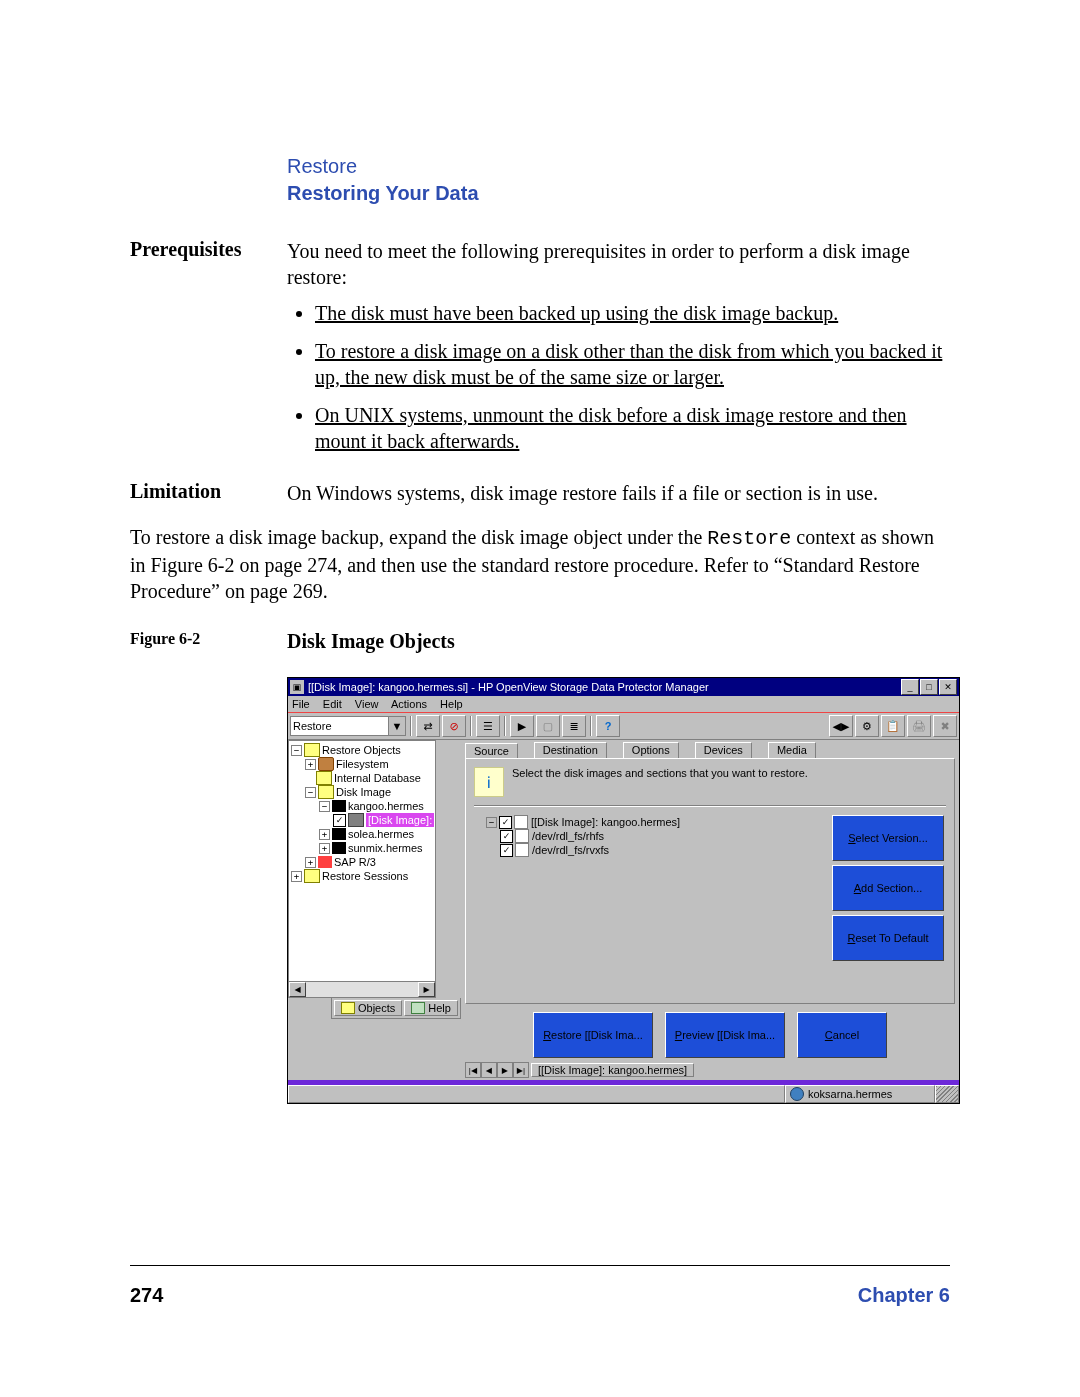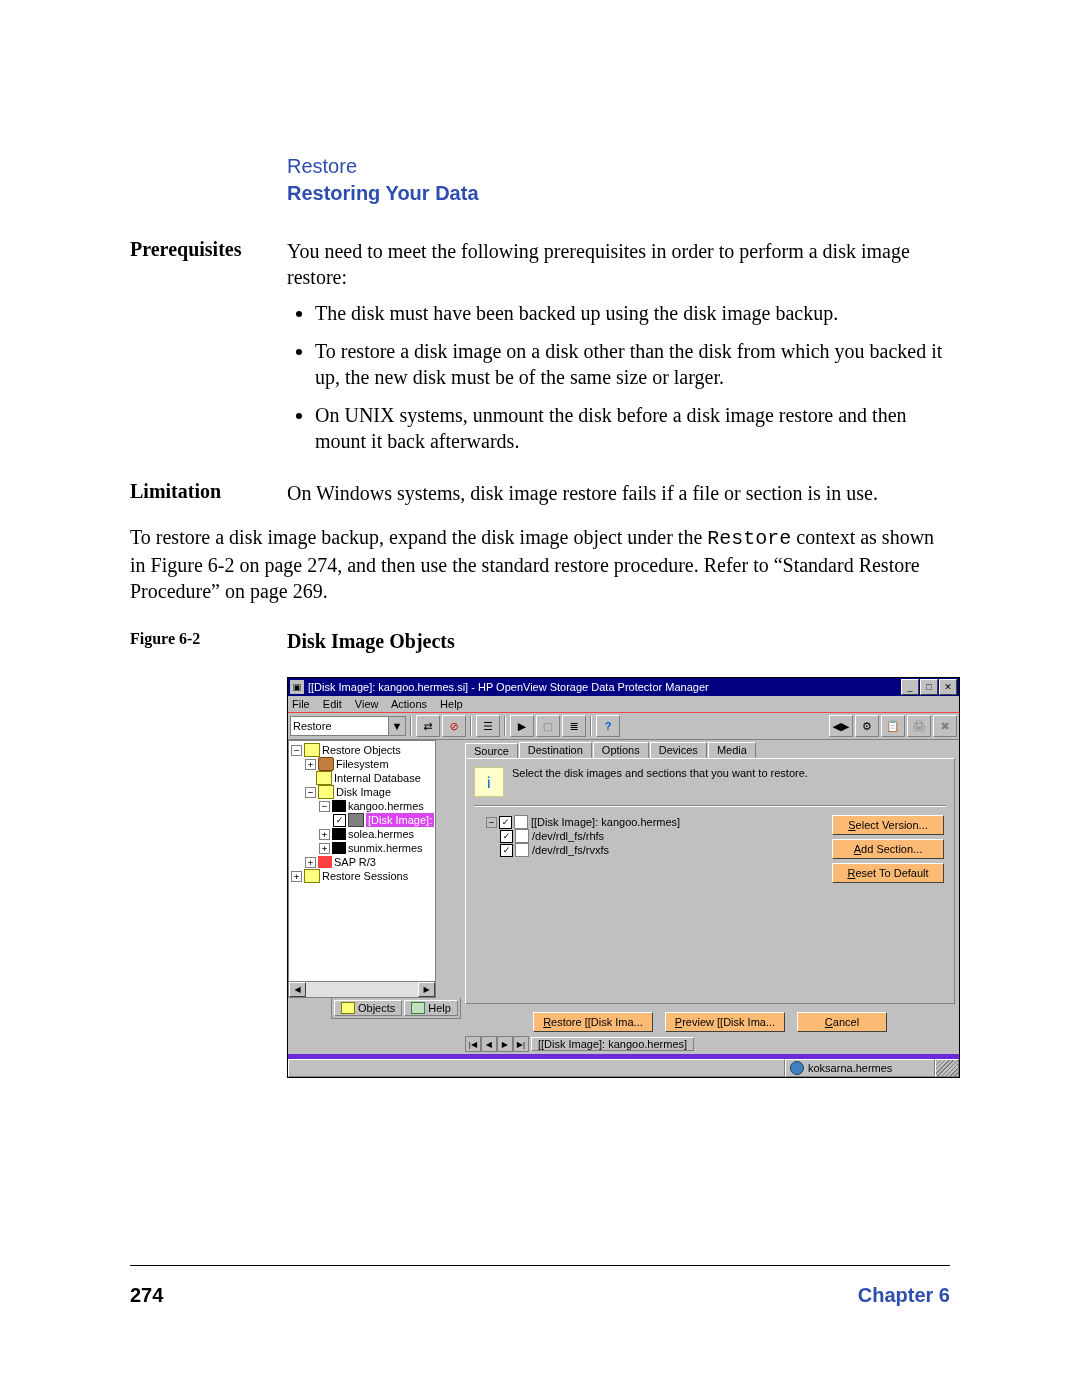--- a/index.html
+++ b/index.html
@@ -33,21 +33,21 @@
     font-family: "Century Schoolbook", Georgia, serif;
     font-weight: bold;
     font-size: 20px;
   }
   .section-body {
     flex: 1;
     font-family: "Century Schoolbook", Georgia, serif;
     font-size: 20px;
     line-height: 1.3;
   }
-  ul.bullets { margin: 10px 0 11px 0; padding-left: 28px; }
+  ul.bullets { margin: 10px 0 11px 0; padding-left: 28px; text-decoration: underline; }
   ul.bullets li { margin-bottom: 12px; }
   .figure-row { display: flex; margin-top: 26px; }
   .figure-label { width: 157px; flex-shrink: 0; font-family: "Century Schoolbook", Georgia, serif; font-weight: bold; font-size: 16px; }
   .figure-title { font-family: "Century Schoolbook", Georgia, serif; font-weight: bold; font-size: 20px; }
   .mono { font-family: "Courier New", monospace; }
 
   
   .app-window {
     margin-top: 24px;
     margin-left: 0;
@@ -139,38 +139,38 @@
   .left-tabs {
     display: flex; background: #c0c0c0; padding: 2px; gap: 2px;
     border: 1px solid #808080; border-top: none; margin-left: 43px;
   }
   .ltab {
     background: #c0c0c0; border: 1px solid #fff; border-right-color:#808080; border-bottom-color:#808080;
     padding: 1px 6px; font-size: 11px; display: flex; align-items: center; gap: 3px;
   }
   .ltab .ico { width: 12px; height: 10px; background: #ffff80; border: 1px solid #808000; }
   .right-pane { flex: 1; display: flex; flex-direction: column; }
-  .tabs-row { display: flex; background: #c0c0c0; padding: 2px 4px 0 4px; }
+  .tabs-row { display: flex; background: #c0c0c0; padding: 2px 4px 0 4px; gap: 15px; }
   .rtab {
     background: #c0c0c0; border: 1px solid #fff; border-bottom: none;
     border-right-color: #808080; padding: 1px 8px; font-size: 11px; margin-right: 1px;
   }
   .rtab.active { background: #c0c0c0; position: relative; top: 1px; border-bottom: 1px solid #c0c0c0;}
   .tab-content {
     background: #c0c0c0; border: 1px solid #fff; border-right-color:#808080; border-bottom-color:#808080;
     margin: 0 4px 4px 4px; flex: 1; padding: 8px; position: relative; min-height: 228px;
   }
   .info-row { display: flex; align-items: flex-start; gap: 8px; margin-bottom: 8px;}
   .info-icon { width: 28px; height: 28px; background: #ffc; border: 1px solid #cc8; display:flex;align-items:center;justify-content:center;font-size:16px;color:#06c;}
   .hr-line { height: 1px; background: #808080; border-bottom: 1px solid #fff; margin: 4px 0 8px 0; }
   .source-tree { font-size: 11px; line-height: 15px; margin-left: 12px;}
   .right-btns { position: absolute; right: 10px; top: 56px; width: 112px; display:flex; flex-direction:column; gap:4px;}
   .winbtn {
-    background: #fdba74; border: 1px solid #fff; border-right-color:#404040; border-bottom-color:#404040;
-    padding: 3px 4px; font-size: 11px; text-align: center;
+    background: #1d4ed8; border: 1px solid #fff; border-right-color:#404040; border-bottom-color:#404040;
+    padding: 16px 4px; font-size: 11px; text-align: center;
   }
   .under { text-decoration: underline; }
   .bottom-btns { display: flex; justify-content: center; gap: 12px; padding: 4px 0;}
   .nav-row { display:flex; align-items:center; background:#c0c0c0; padding:0 4px 2px 4px; gap:0;}
   .nav-btn { width:14px;height:14px;border:1px solid #808080; background:#c0c0c0;display:flex;align-items:center;justify-content:center;font-size:8px;}
   .nav-tab { border:1px solid #808080; border-top-color:#fff; border-left-color:#fff; padding:0 6px; background:#c0c0c0; font-size:11px; margin-left:2px;}
   .statusbar {
     background: #c0c0c0; border-top: 5px solid #6d28d9; display: flex; height: 18px;
   }
   .status-cell { border: 1px solid #808080; border-top-color:#fff; border-left-color:#fff; padding: 1px 4px; font-size: 11px; display:flex;align-items:center;gap:4px;}

